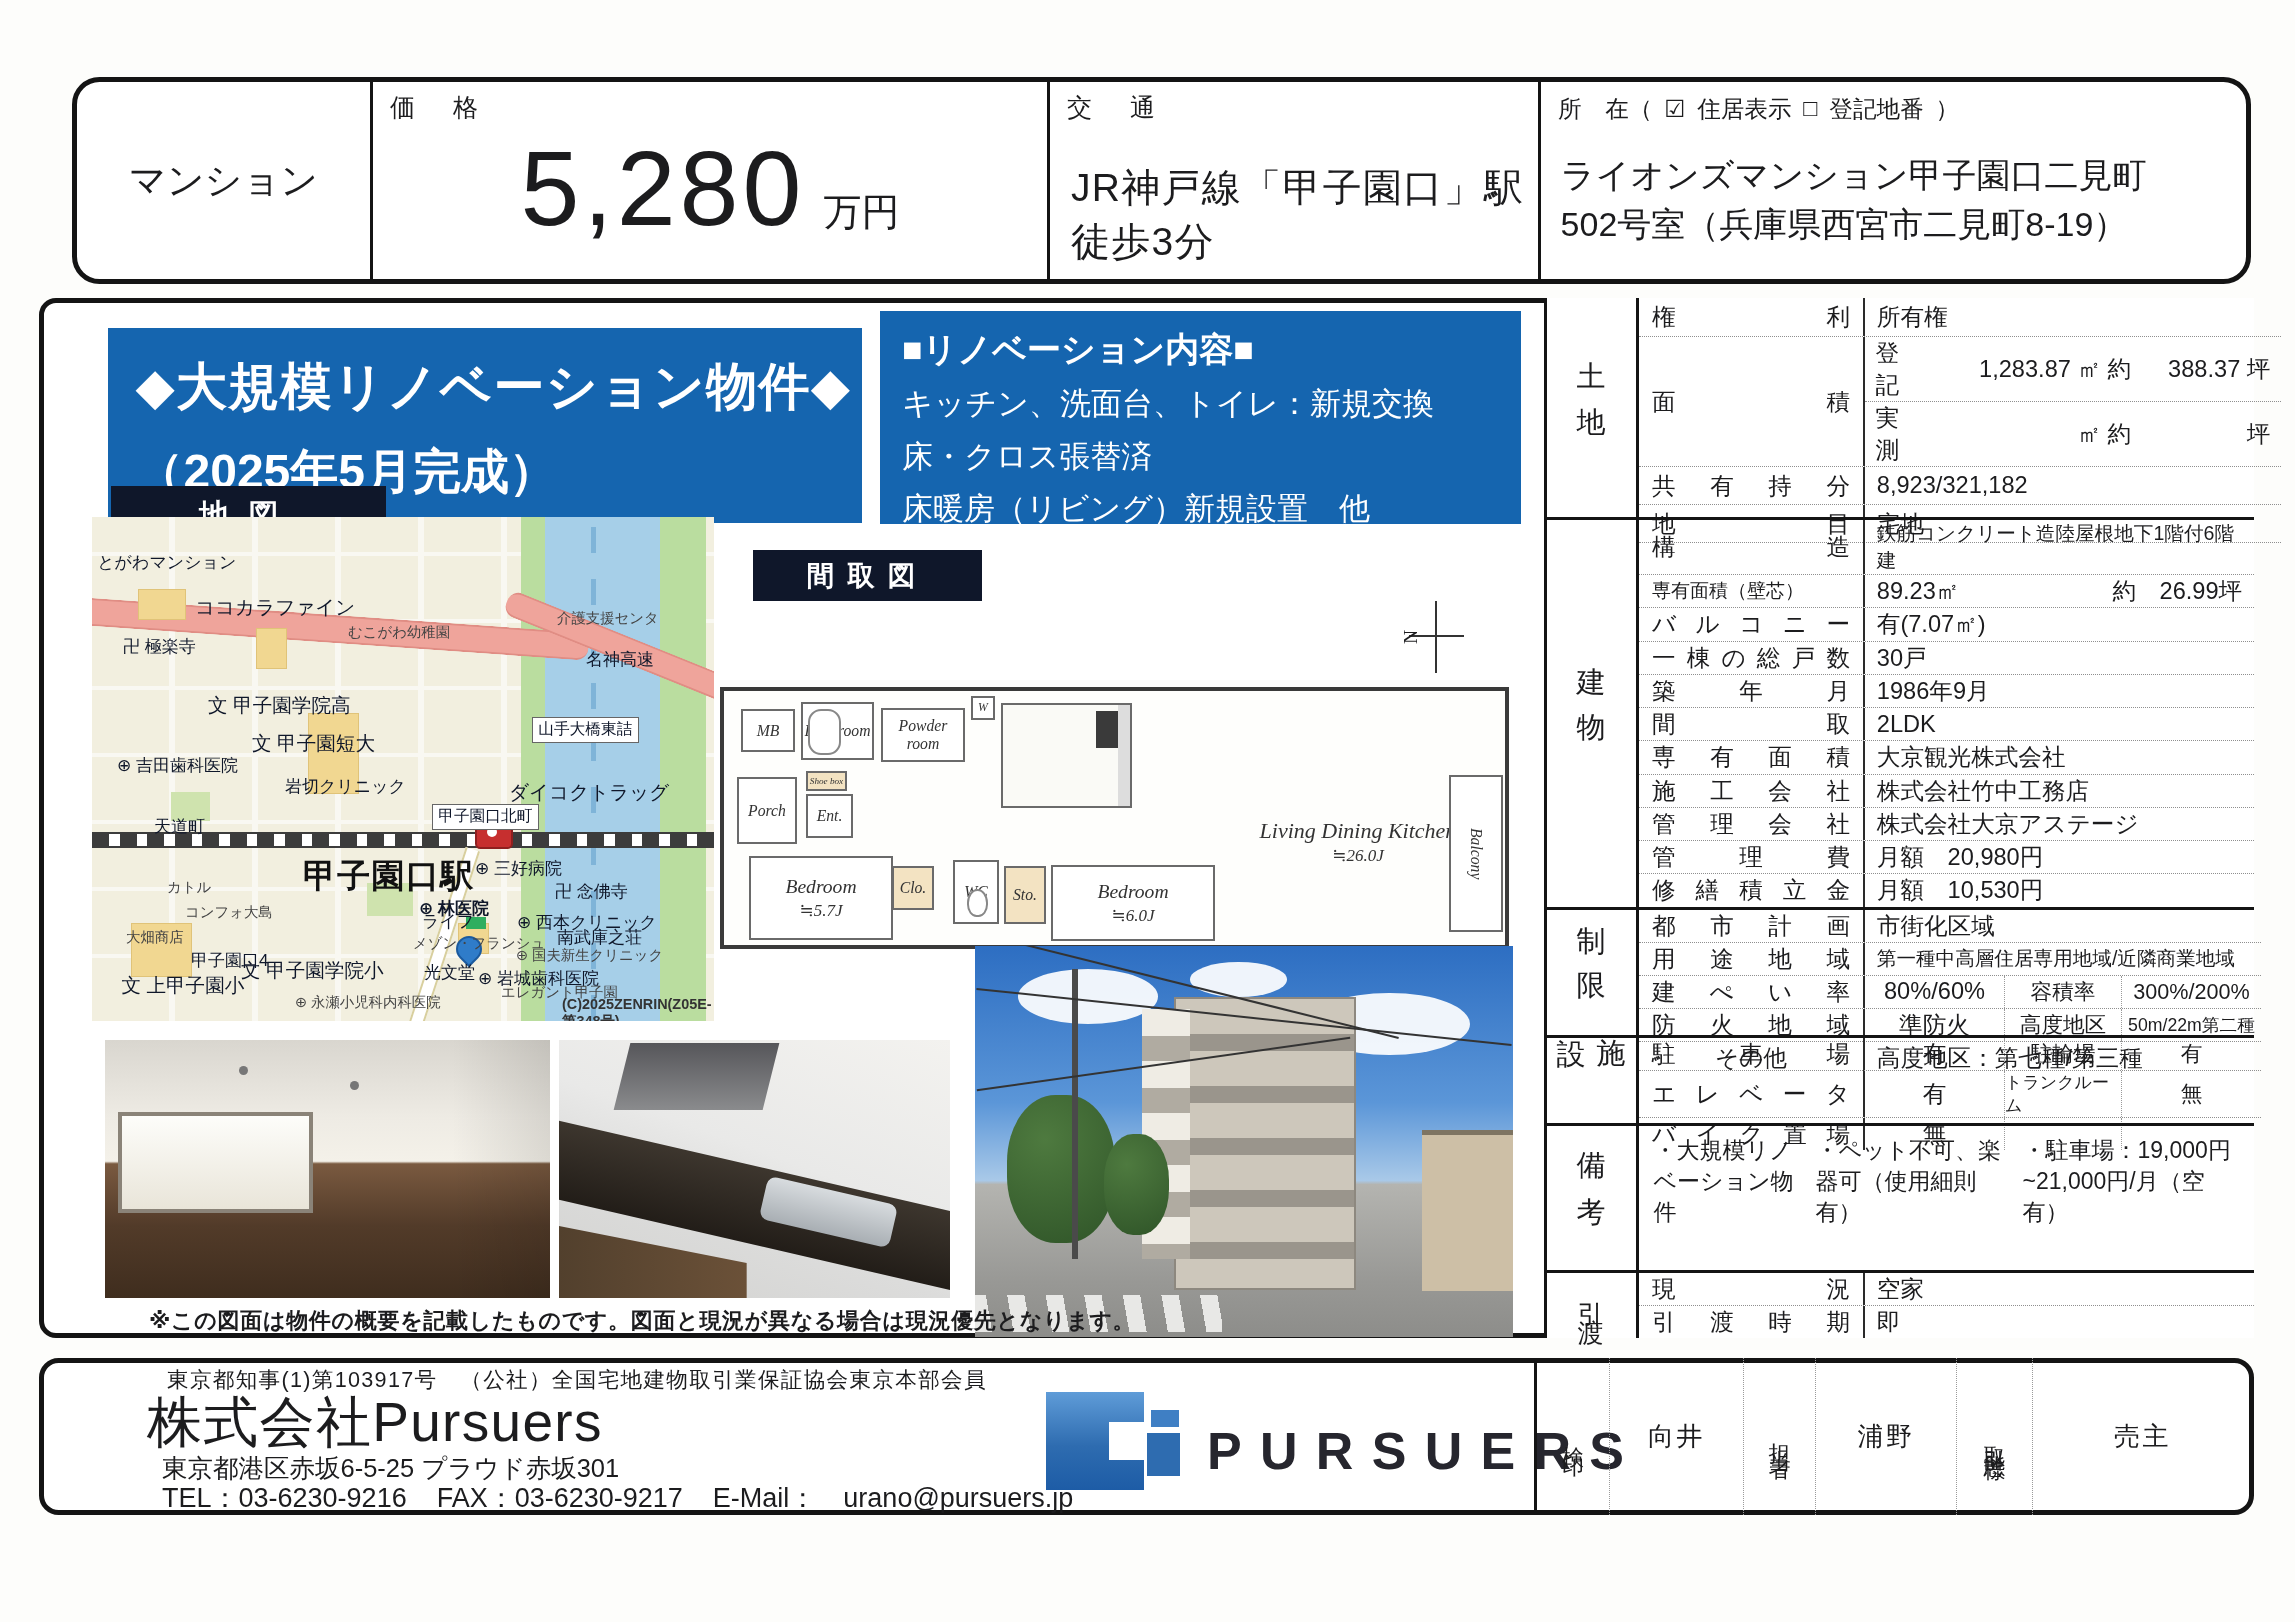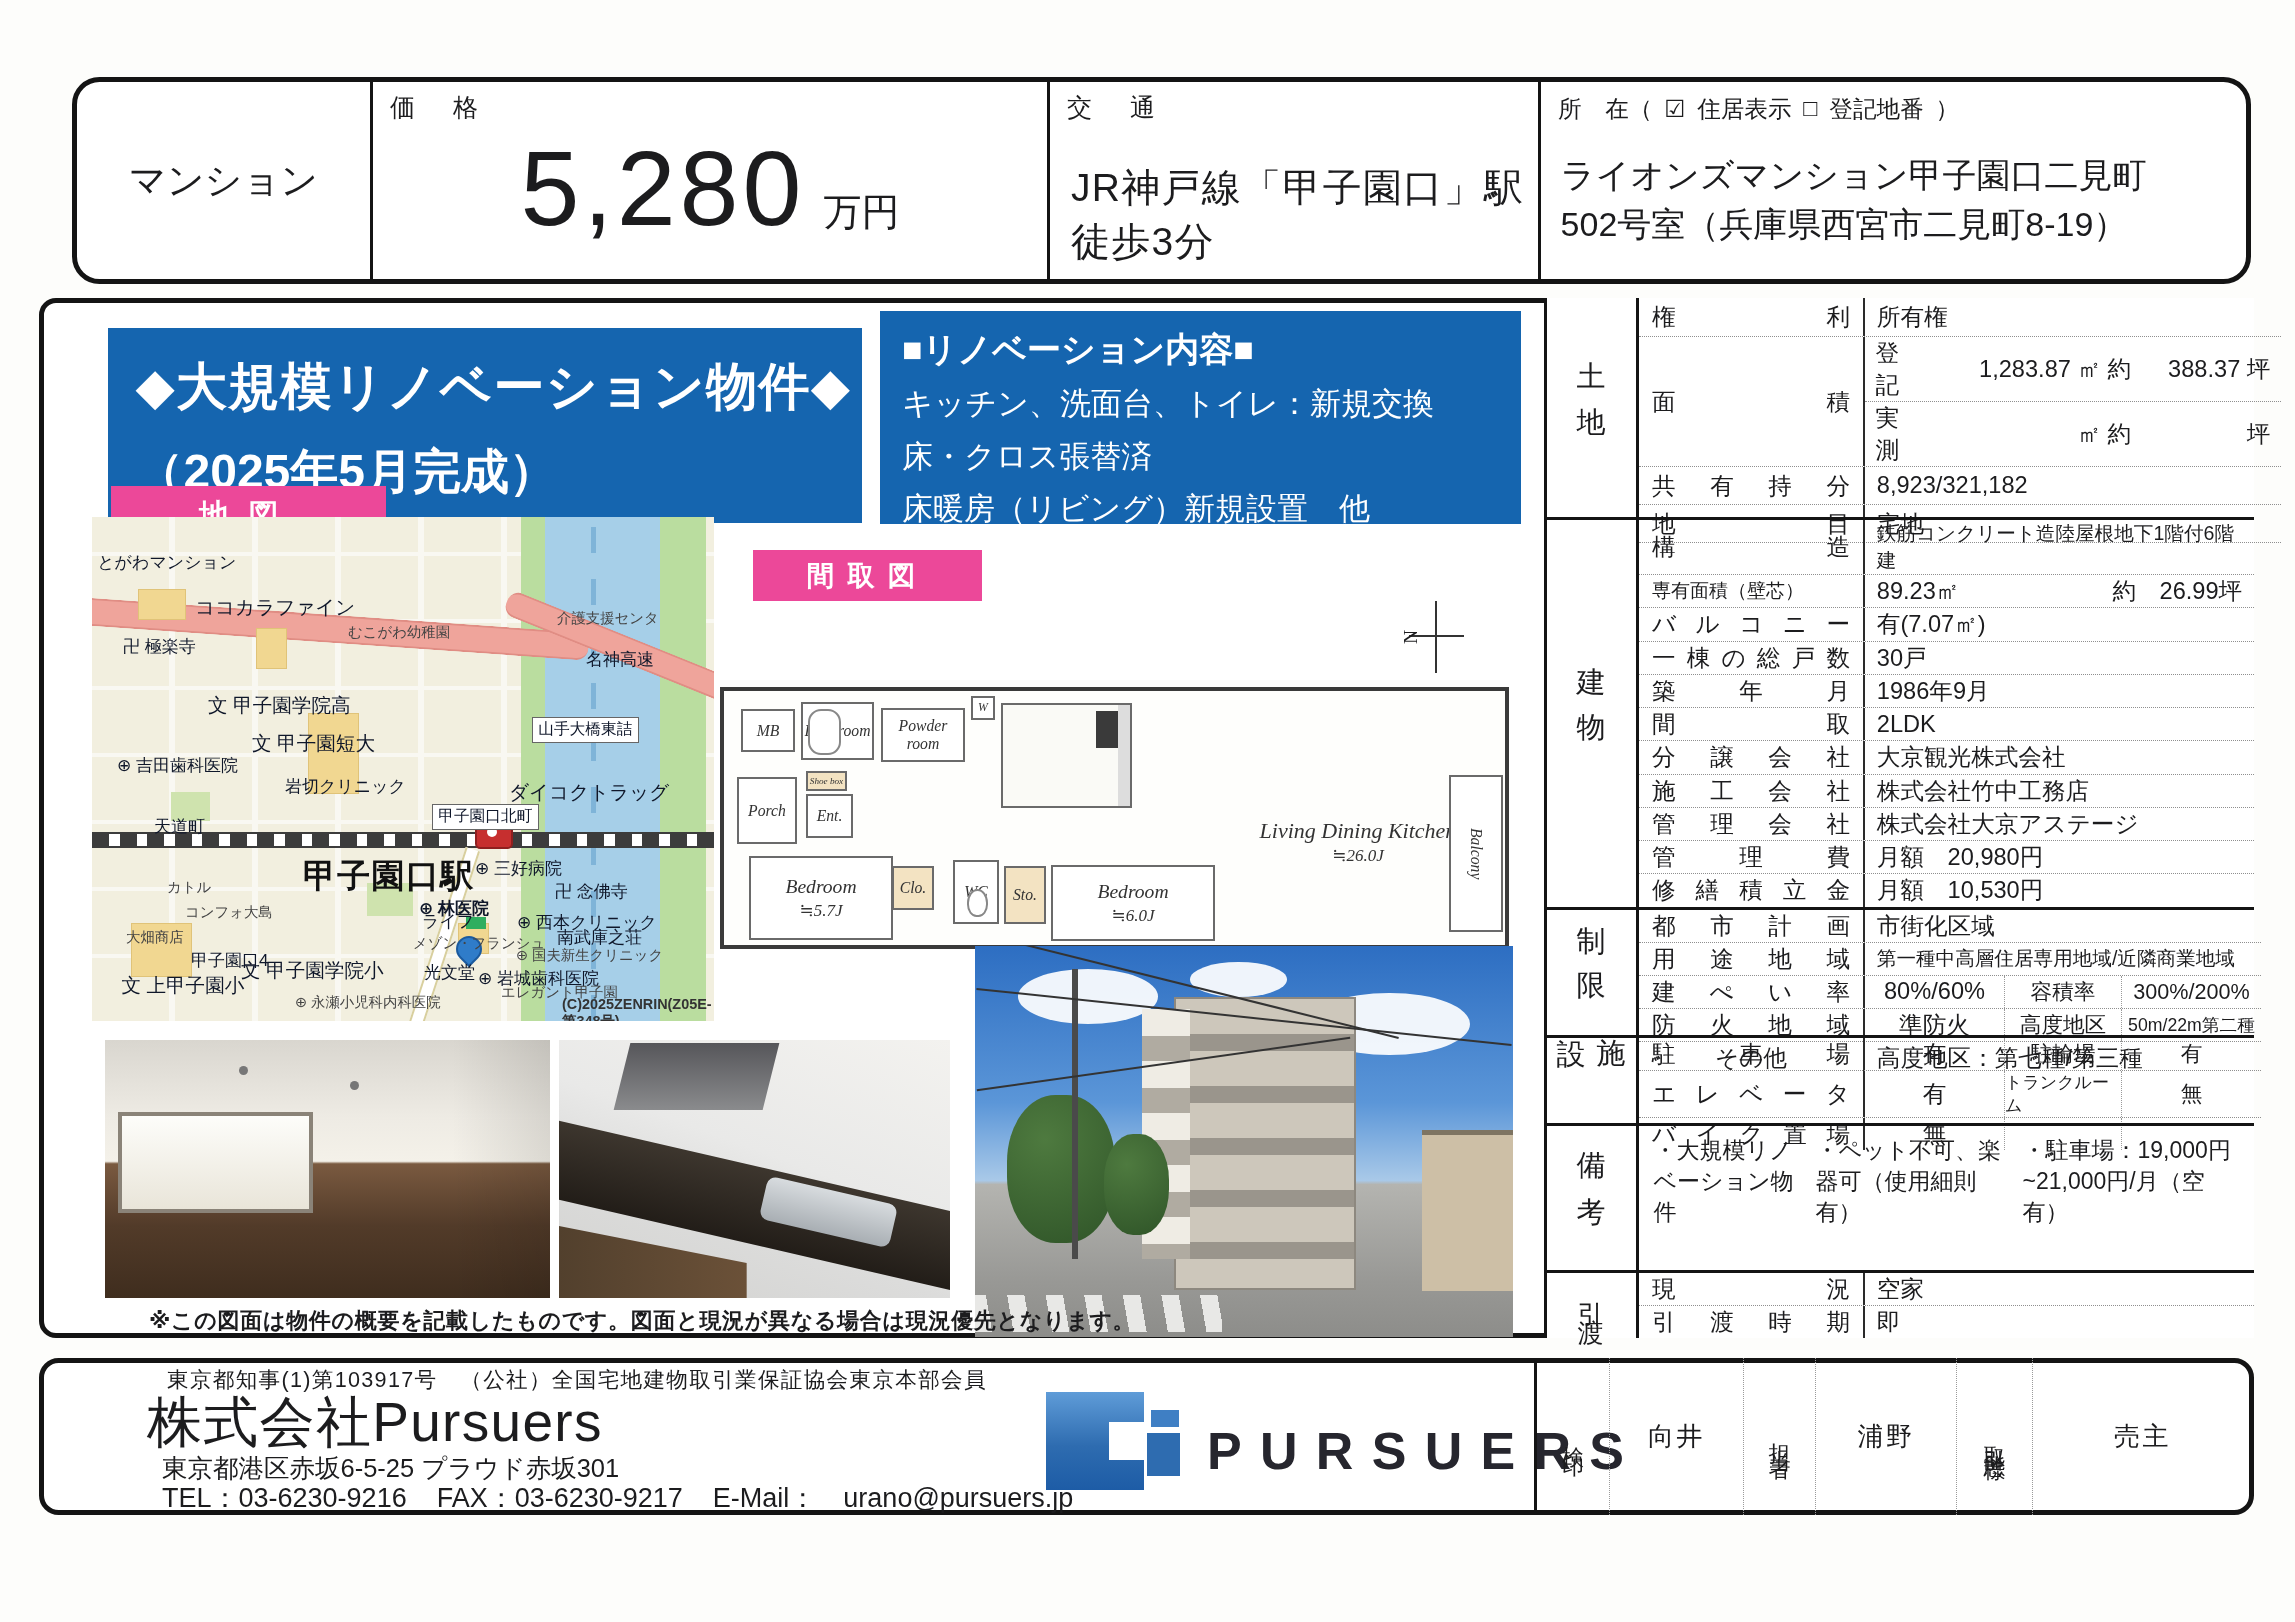--- a/index.html
+++ b/index.html
@@ -26,21 +26,21 @@
   .main-box{left:39px;top:298px;width:2215px;height:1040px;border:5.2px solid #141414;
             border-radius:17px;box-sizing:border-box;background:#fff;}
   .banner{left:108px;top:328px;width:754px;height:195px;background:#1565af;color:#fff;
           box-sizing:border-box;padding:25px 0 0 27.5px;}
   .banner .l1{font-size:51px;font-weight:bold;letter-spacing:1.3px;}
   .banner .l2{font-size:48px;font-weight:bold;margin-top:18.3px;}
   .reno{left:880px;top:311px;width:641px;height:213px;background:#1565af;color:#fff;
         box-sizing:border-box;padding:15.7px 0 0 22px;}
   .reno .rt{font-size:34px;font-weight:bold;}
   .reno .ri{font-size:31px;margin-top:10.5px;}
-  .blue-tag{background:#ec4899;color:#fff;display:flex;align-items:center;justify-content:center;
+  .blue-tag{background:#0f172a;color:#fff;display:flex;align-items:center;justify-content:center;
             font-size:30px;letter-spacing:19.6px;font-weight:bold;}
   
   .map{left:92px;top:517px;width:622px;height:504px;background:#f2efdf;overflow:hidden;}
   .mp-grid{position:absolute;inset:0;opacity:.6;background:
       repeating-linear-gradient(90deg,transparent 0 77px,#ffffff 77px 83px),
       repeating-linear-gradient(0deg,transparent 0 63px,#ffffff 63px 67px);}
   .mp-green-l{position:absolute;left:429px;top:0;width:25px;height:504px;background:#badd9f;}
   .mp-river{position:absolute;left:453px;top:0;width:115px;height:504px;background:#a6cfe8;}
   .mp-river:after{content:"";position:absolute;left:46px;top:0;width:5.2px;height:100%;
       background:repeating-linear-gradient(0deg,#7fb4d8 0 26px,transparent 26px 52px);}
@@ -437,21 +437,21 @@
         <div class="pt-value">1986年9月</div>
       </div>
       <div class="pt-row">
         <div class="pt-label">
             <span>間取</span>
           </div>
         <div class="pt-value">2LDK</div>
       </div>
       <div class="pt-row">
         <div class="pt-label">
-            <span>分譲会社</span>
+            <span>専有面積</span>
           </div>
         <div class="pt-value">大京観光株式会社</div>
       </div>
       <div class="pt-row">
         <div class="pt-label">
             <span>施工会社</span>
           </div>
         <div class="pt-value">株式会社竹中工務店</div>
       </div>
       <div class="pt-row">

